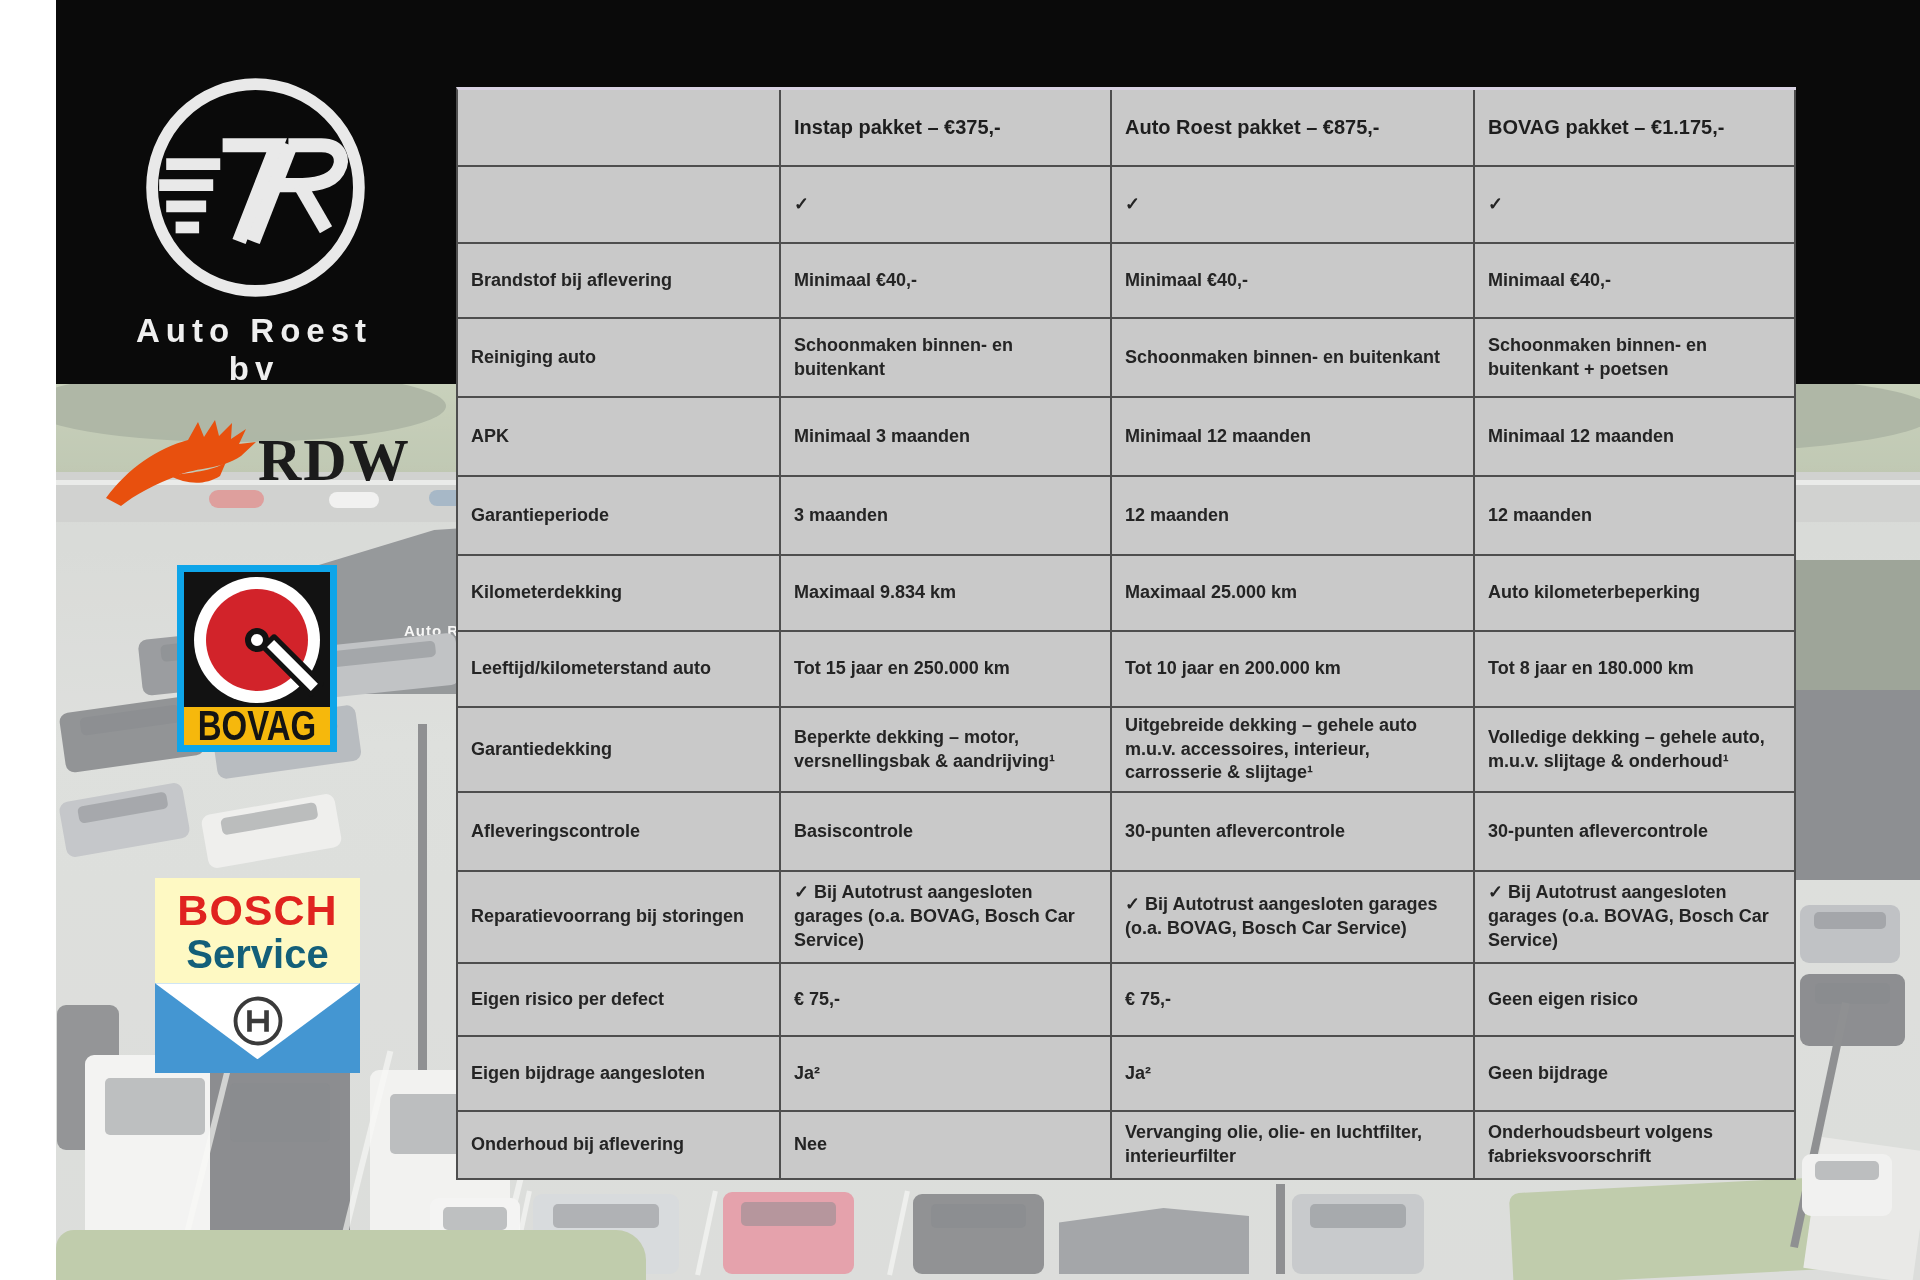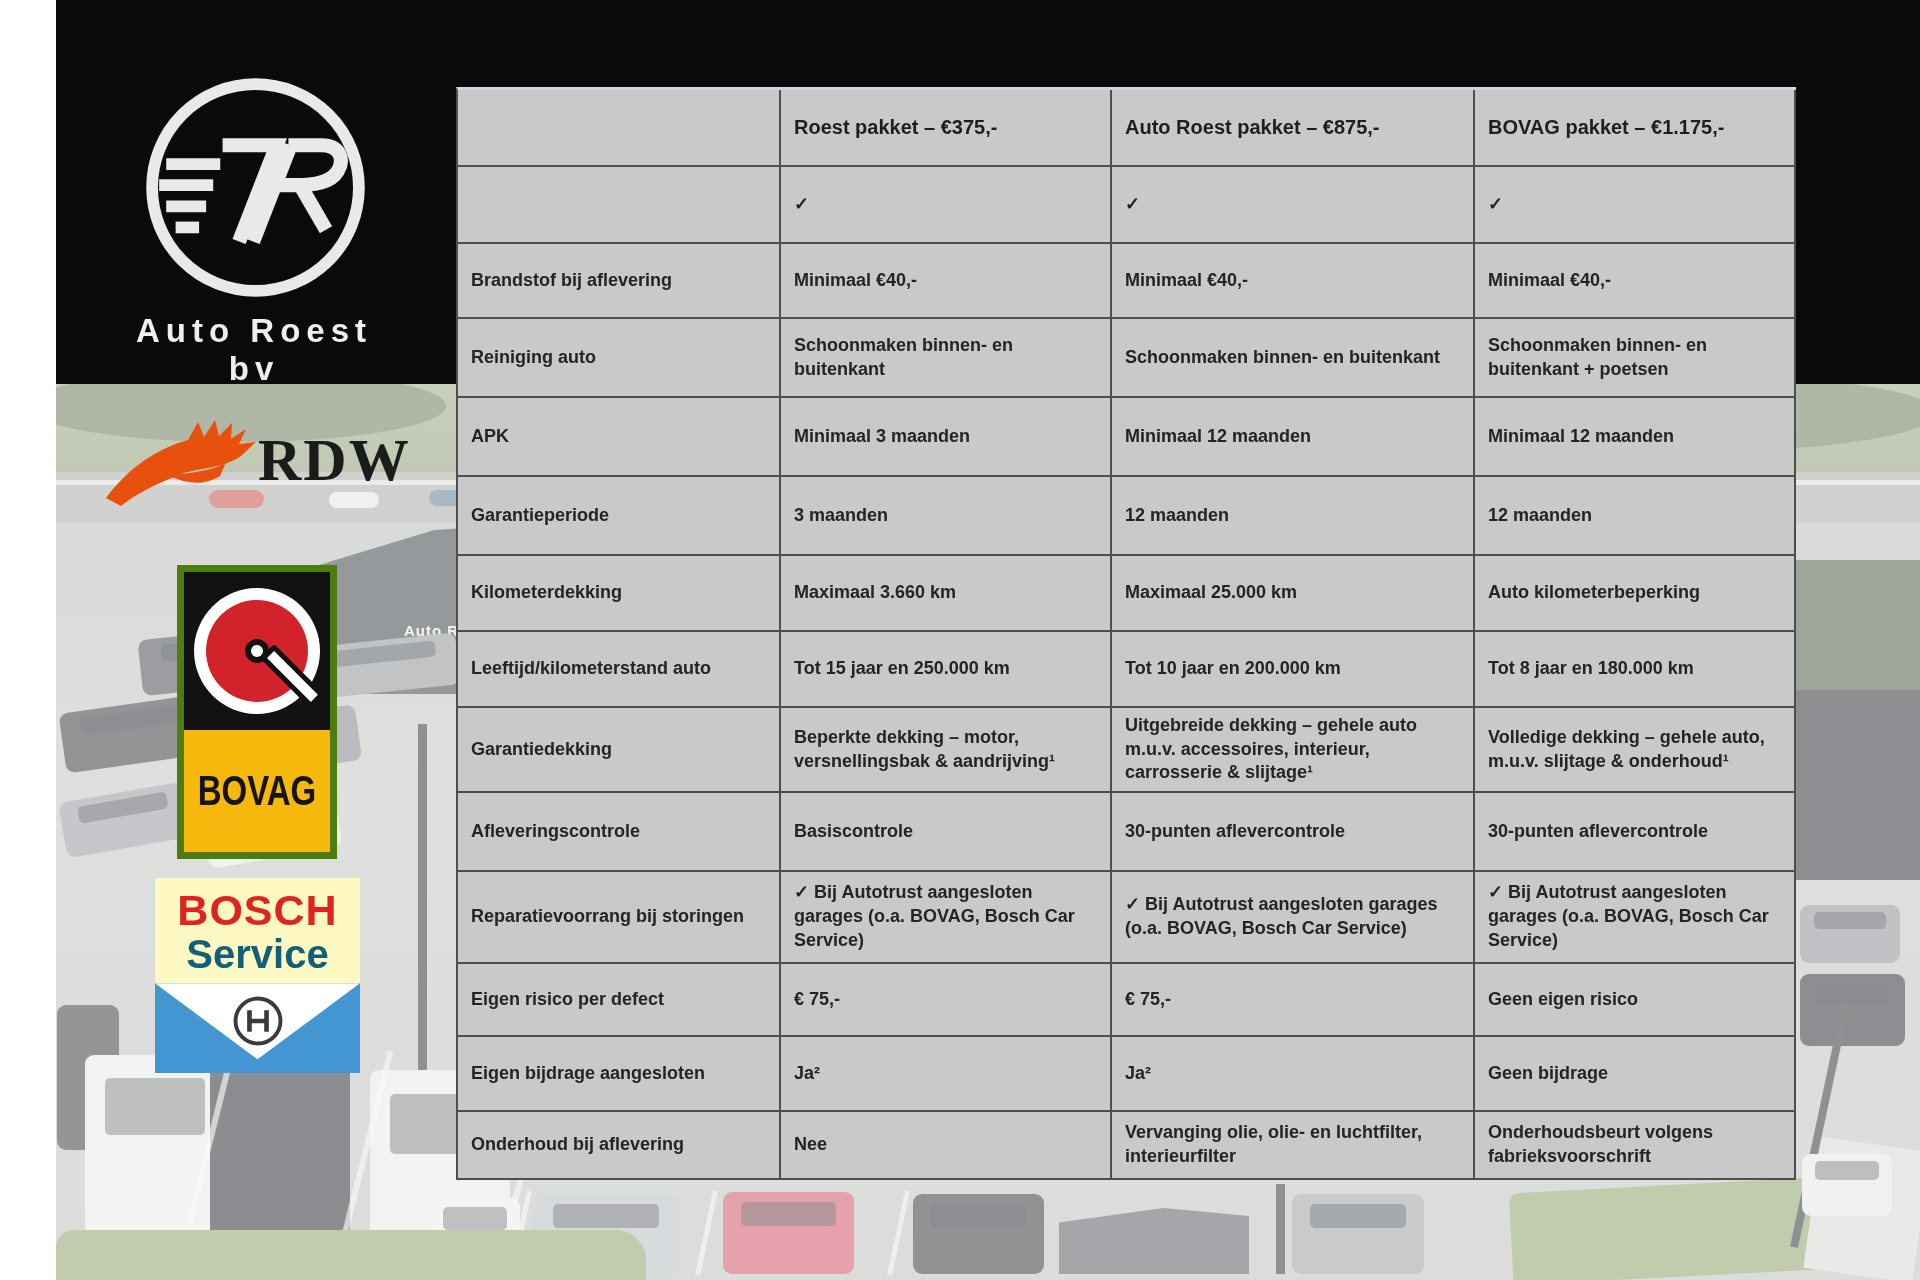--- a/index.html
+++ b/index.html
@@ -32,21 +32,21 @@
   .white-strip { position:absolute; left:0; top:0; width:56px; height:1280px; background:#ffffff; z-index:3; }
   .black-band { position:absolute; left:56px; top:0; width:1864px; height:384px; background:#0a0a0a; z-index:2; }
   .monogram { position:absolute; left:82px; top:70px; }
   .brand-name { position:absolute; left:51px; top:312px; width:294px; text-align:center; color:#efefef; font-size:33px; font-weight:bold; letter-spacing:6px; }
 
   
   .rdw { position:absolute; left:100px; top:412px; z-index:6; width:310px; height:110px; }
   .rdw-flame { position:absolute; left:0; top:4px; }
   .rdw-text { position:absolute; left:158px; top:14px; font-family:"Liberation Serif", serif; font-weight:bold; font-size:60px; color:#1b1b1b; letter-spacing:2px; }
 
-  .bovag-card { position:absolute; left:177px; top:565px; width:160px; height:294px; background:#4d7c0f; z-index:6; padding:7px; display:flex; flex-direction:column; }
+  .bovag-card { position:absolute; left:177px; top:565px; width:160px; height:187px; background:#0ea5e9; z-index:6; padding:7px; display:flex; flex-direction:column; }
   .bovag-black { position:relative; background:#121212; height:158px; overflow:hidden; }
   .bovag-black div { position:absolute; }
   .bv-white { left:50%; top:50%; transform:translate(-50%,-50%); width:126px; height:126px; border-radius:50%; background:#fff; }
   .bv-red { left:50%; top:50%; transform:translate(-50%,-50%); width:102px; height:102px; border-radius:50%; background:#d2232a; }
   .bv-handle { left:50%; top:50%; width:20px; height:72px; background:#fff; border:5px solid #121212; border-radius:4px; transform-origin:50% 0; transform:rotate(-45deg); }
   .bv-hub { left:50%; top:50%; transform:translate(-50%,-50%); width:24px; height:24px; border-radius:50%; background:#fff; border:6px solid #121212; }
   .bovag-yellow { flex:1; background:#f6b80c; display:flex; align-items:center; justify-content:center; }
   .bovag-word { font-size:33px; font-weight:bold; color:#141414; transform:scaleY(1.3); letter-spacing:0; }
 
   .bosch-card { position:absolute; left:155px; top:878px; width:205px; height:195px; background:#fef9c3; z-index:6; overflow:hidden; }
@@ -211,21 +211,21 @@
     <div class="bosch-word1">BOSCH</div>
     <div class="bosch-word2">Service</div>
     <svg class="bosch-sym" width="62" height="62" viewBox="0 0 80 80">
       <circle cx="40" cy="40" r="29" fill="#ffffff" stroke="#3a3a3a" stroke-width="5"></circle>
       <path d="M29 26 V54 M51 26 V54 M29 40 H51" stroke="#3a3a3a" stroke-width="6" fill="none"></path>
     </svg>
   </div>
 
   <div class="pkg-table">
     <div class="c hc"></div>
-    <div class="c hc">Roest pakket – €375,-</div>
+    <div class="c hc">Instap pakket – €375,-</div>
     <div class="c hc">Auto Roest pakket – €875,-</div>
     <div class="c hc">BOVAG pakket – €1.175,-</div>
 
     <div class="c"></div>
     <div class="c">✓</div>
     <div class="c">✓</div>
     <div class="c">✓</div>
 
     <div class="c">Brandstof bij aflevering</div>
     <div class="c">Minimaal €40,-</div>
@@ -241,21 +241,21 @@
     <div class="c">Minimaal 3 maanden</div>
     <div class="c">Minimaal 12 maanden</div>
     <div class="c">Minimaal 12 maanden</div>
 
     <div class="c">Garantieperiode</div>
     <div class="c">3 maanden</div>
     <div class="c">12 maanden</div>
     <div class="c">12 maanden</div>
 
     <div class="c">Kilometerdekking</div>
-    <div class="c">Maximaal 3.660 km</div>
+    <div class="c">Maximaal 9.834 km</div>
     <div class="c">Maximaal 25.000 km</div>
     <div class="c">Auto kilometerbeperking</div>
 
     <div class="c">Leeftijd/kilometerstand auto</div>
     <div class="c">Tot 15 jaar en 250.000 km</div>
     <div class="c">Tot 10 jaar en 200.000 km</div>
     <div class="c">Tot 8 jaar en 180.000 km</div>
 
     <div class="c">Garantiedekking</div>
     <div class="c">Beperkte dekking – motor, versnellingsbak &amp; aandrijving¹</div>

